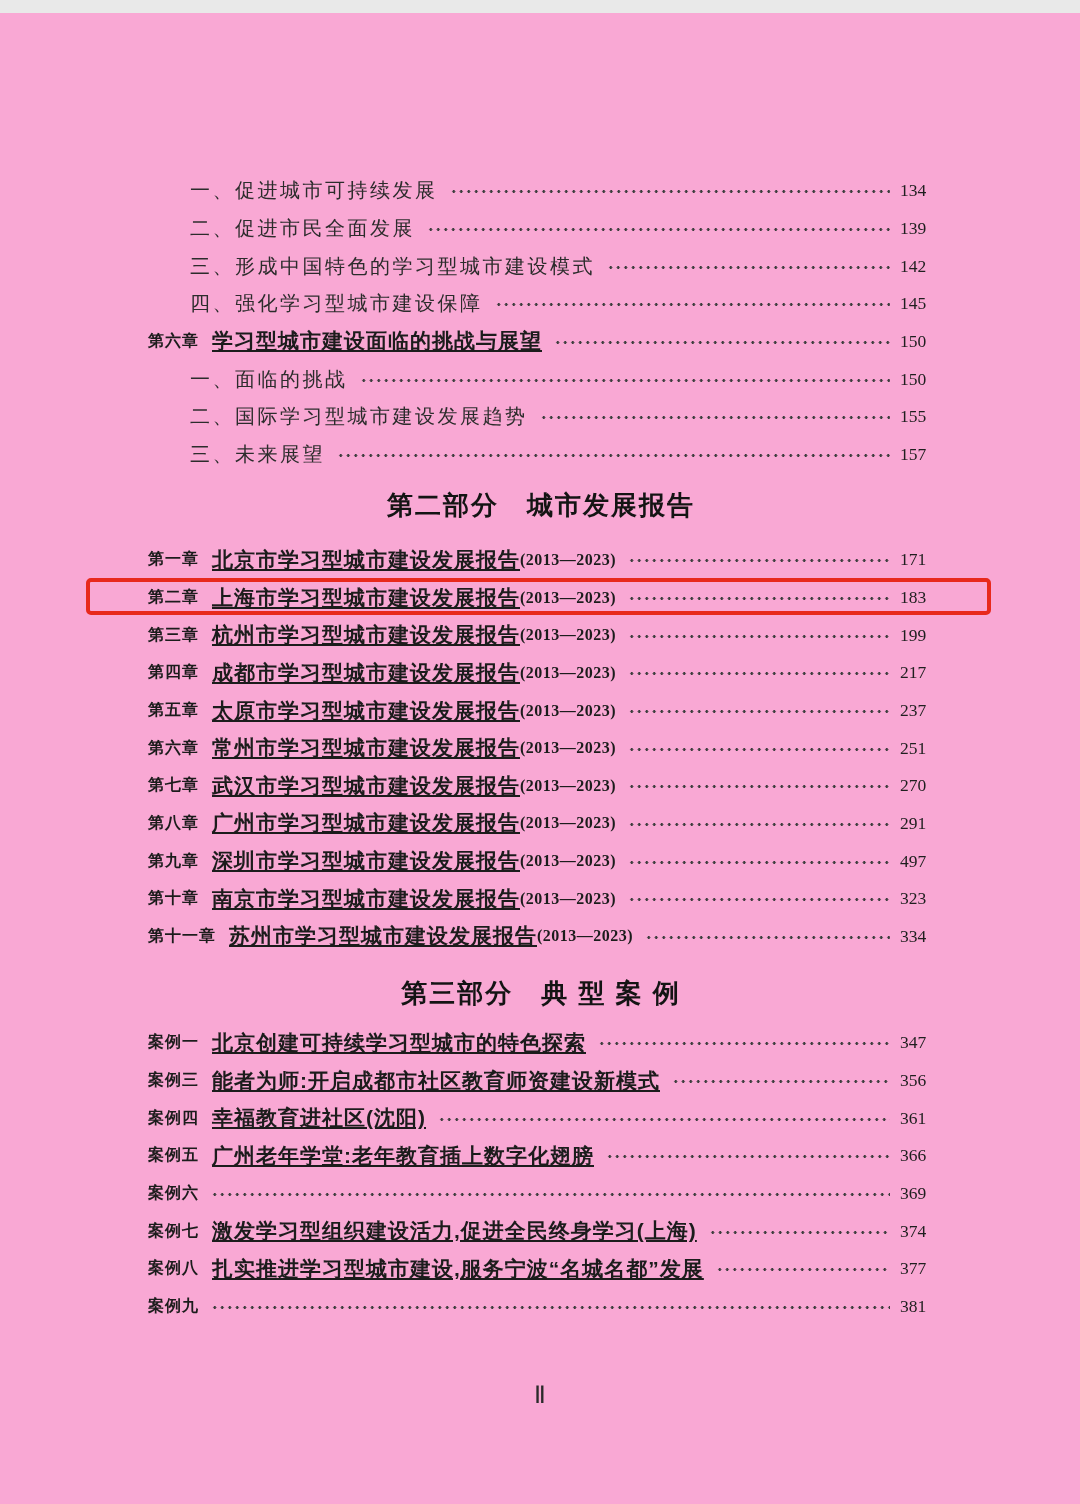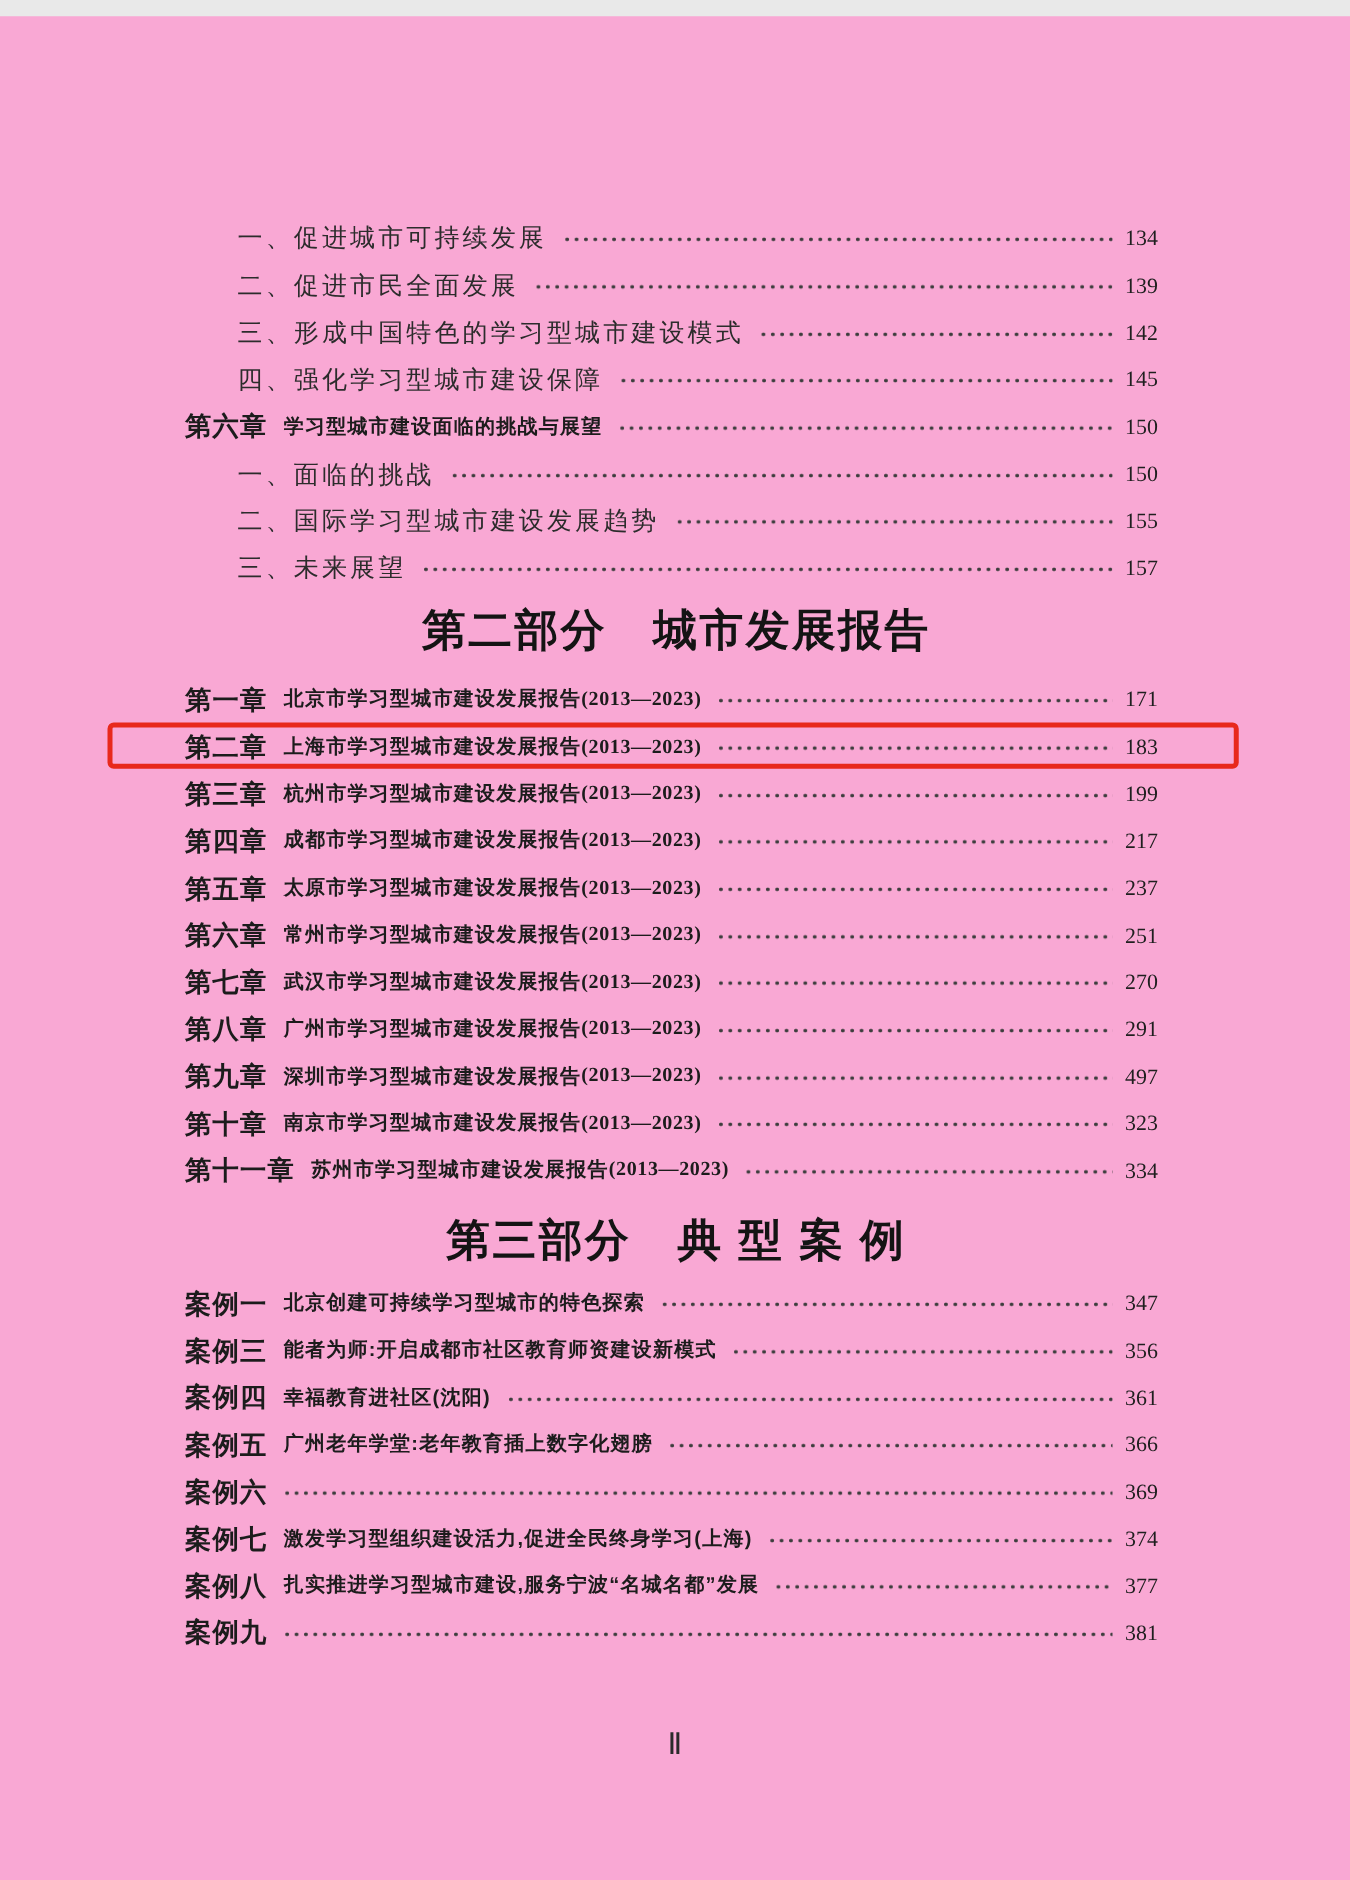--- a/index.html
+++ b/index.html
@@ -3,38 +3,38 @@
 <meta charset="utf-8">
 <style>
   html,body { margin:0; padding:0; background:#e9e9e9; }
   .page {
     position:relative; width:1080px; height:1504px; margin:13px auto;
     background:#f9a8d4; overflow:hidden;
     font-family:"Liberation Sans", sans-serif; color:#222;
   }
   .content { position:absolute; left:148px; top:0; width:786px; padding-top:159px; }
   .row { position:relative; display:flex; align-items:center; height:37.65px; white-space:nowrap; }
-  .row .prefix { font-weight:700; font-size:21px; letter-spacing:1px; color:#1c1c1c; flex:none; }
-  .row .title  { font-weight:700; font-size:16px; letter-spacing:1px; color:#1c1c1c; margin-left:13px; flex:none; }
+  .row .prefix { font-weight:700; font-size:16px; letter-spacing:1px; color:#1c1c1c; flex:none; }
+  .row .title  { font-weight:700; font-size:21px; letter-spacing:1px; color:#1c1c1c; margin-left:13px; flex:none;text-decoration:underline; }
   .row .years  { font-family:"Liberation Serif", serif; font-weight:700; font-size:16px; letter-spacing:0.5px; color:#1c1c1c; flex:none; }
   .row.sub { padding-left:42px; }
   .row.sub .subtext {
     font-family:"Liberation Serif", serif; font-size:20px; letter-spacing:2.5px; color:#2c2c2c; flex:none;
   }
   .dots {
     flex:1 1 auto; min-width:18px; height:7px; margin:2px 10px 0 12px; align-self:center;
     background-image:radial-gradient(circle, #3d3d3d 1.25px, rgba(0,0,0,0) 1.7px);
     background-size:7.5px 7px; background-repeat:repeat-x; background-position:left center;
   }
   .pagenum {
     font-family:"Liberation Serif", serif; font-size:17.5px; color:#1f1f1f;
     flex:none; width:34px; text-align:left;
   }
   .section-heading {
-    text-align:center; font-weight:700; font-size:35px; letter-spacing:2px;
+    text-align:center; font-weight:700; font-size:26px; letter-spacing:2px;
     color:#141414; height:40px; line-height:40px;
   }
   .heading-part2 { margin-top:12px; }
   .heading-part3 { margin-top:18px; }
   .list-part2 { margin-top:16px; }
   .list-part3 { margin-top:11px; }
   .hlbox {
     position:absolute; left:-62px; right:-57px; top:-1px; bottom:1px;
     border:4px solid #e8291c; border-radius:5px; pointer-events:none;
   }

